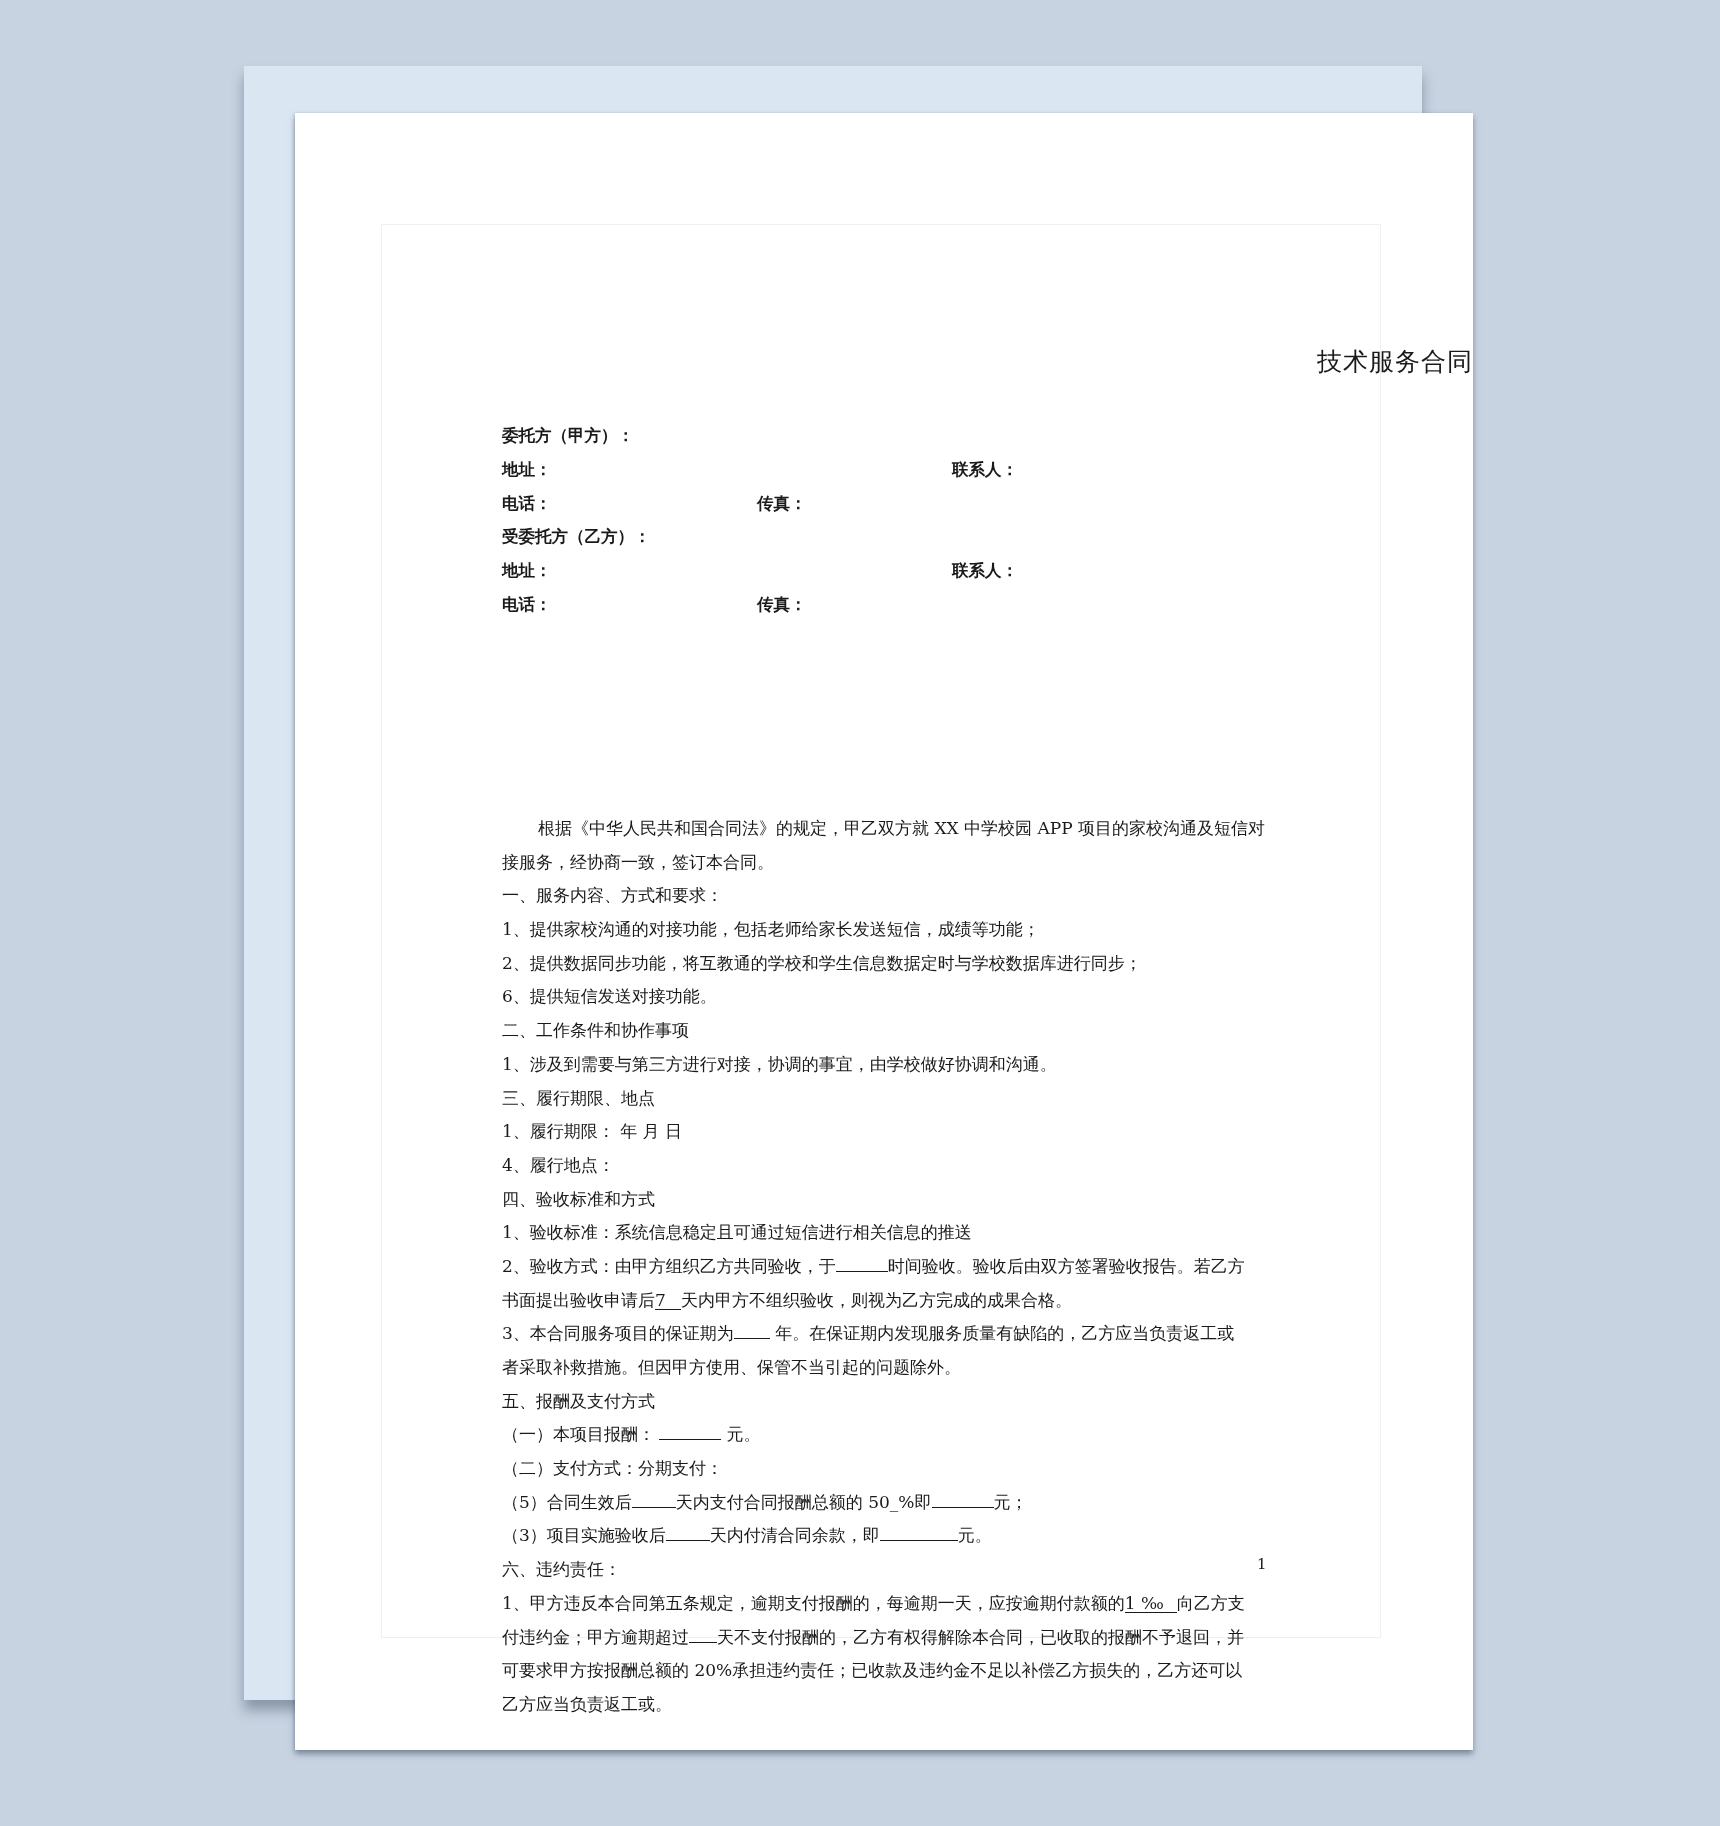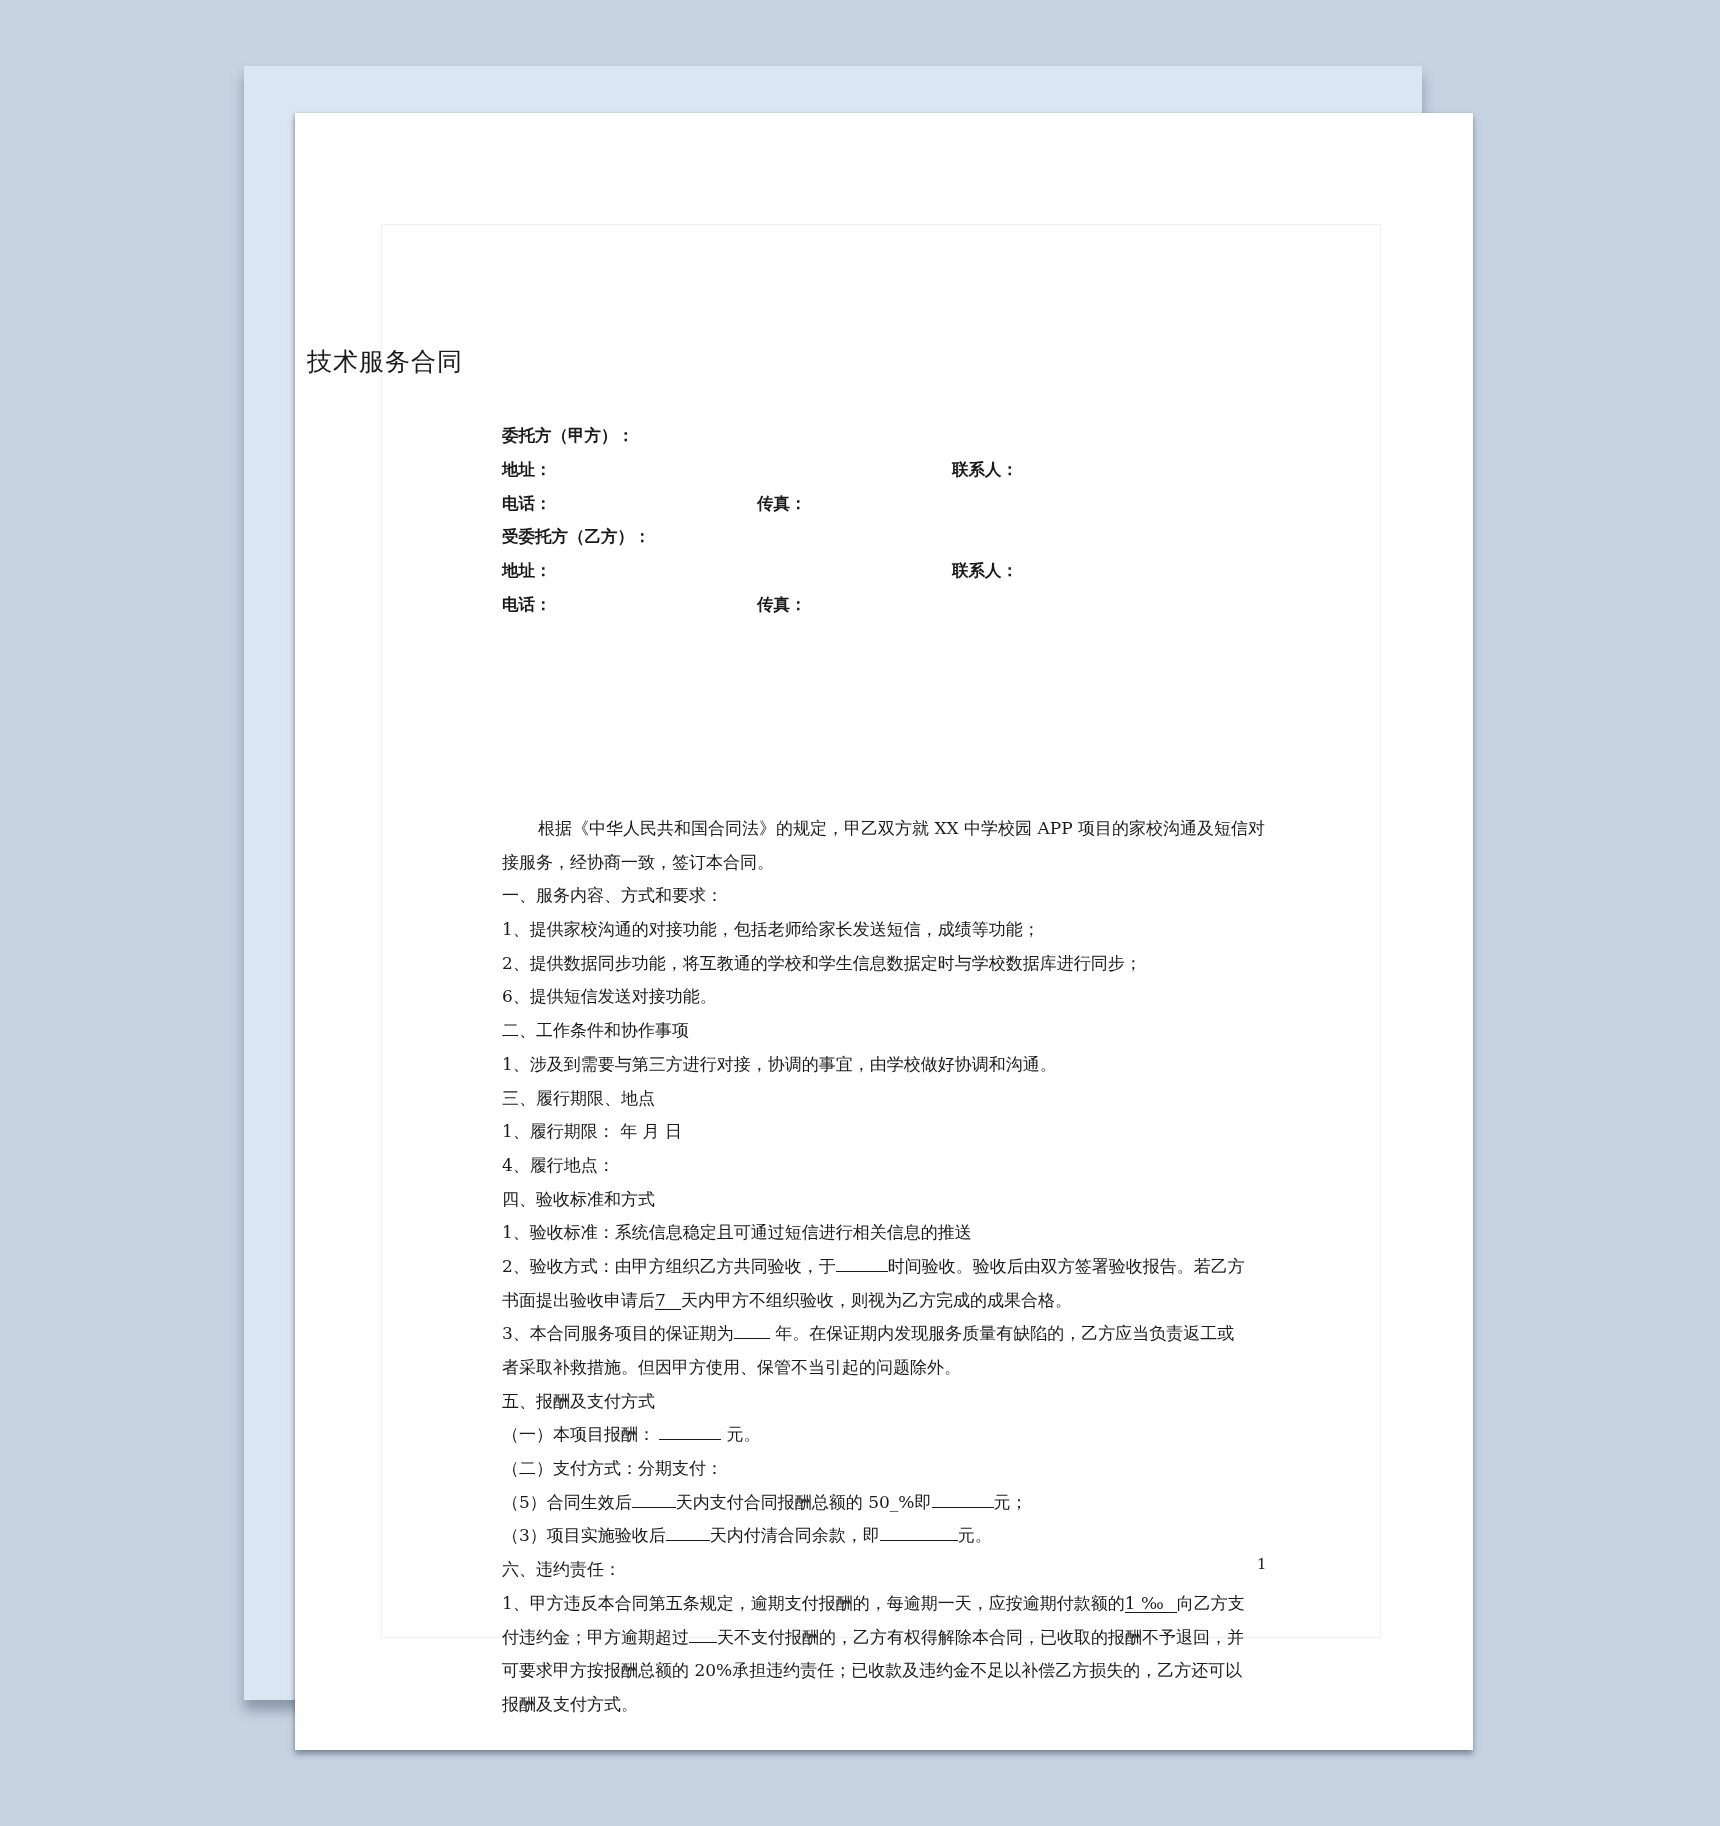--- a/index.html
+++ b/index.html
@@ -23,25 +23,24 @@
     box-shadow: 0 4px 6px rgba(60,75,95,0.55), -1px 0 2px rgba(60,75,95,0.15);
   }
   .margin-frame {
     position: absolute; left: 86px; top: 111px;
     width: 1000px; height: 1414px;
     border: 1px solid #f0f0f0;
     box-sizing: border-box;
   }
   .doc-title {
     position: absolute; left: 0; width: 100%;
-    top: 232px; text-align: left;
+    top: 232px; text-align: right;
     font-size: 25px; letter-spacing: 1px;
     font-family: "DejaVu Sans", "Liberation Sans", sans-serif;
     font-weight: normal;
-    padding-left: 12px;
   }
   .text-col {
     position: absolute; left: 207px; width: 762px;
     font-size: 17px;
   }
   .header-block { top: 306px; text-align: right; }
   .hrow { height: 33.8px; line-height: 33.8px; position: relative; white-space: nowrap; }
   .hlabel { position: absolute; top: 0; font-weight: bold; font-family: "DejaVu Sans", "Liberation Sans", sans-serif; font-size: 16.5px; }
   .c1 { left: 0; }
   .c2 { left: 255px; }
@@ -137,17 +136,17 @@
     </div>
 
     <div class="line">六、违约责任：</div>
     <div class="line">
       <span>1、甲方违反本合同第五条规定，逾期支付报酬的，每逾期一天，应按逾期付款额的</span><span class="blank" style="width:52px"> 1 ‰</span><span>向乙方支</span>
     </div>
     <div class="line">
       <span>付违约金；甲方逾期超过</span><span class="blank" style="width:28px"></span><span>天不支付报酬的，乙方有权得解除本合同，已收取的报酬不予退回，并</span>
     </div>
     <div class="line">可要求甲方按报酬总额的 20%承担违约责任；已收款及违约金不足以补偿乙方损失的，乙方还可以</div>
-    <div class="line">报酬及支付方式。</div>
+    <div class="line">乙方应当负责返工或。</div>
   </div>
 
   <div class="page-number">1</div>
 </div>
 
 </body></html>

